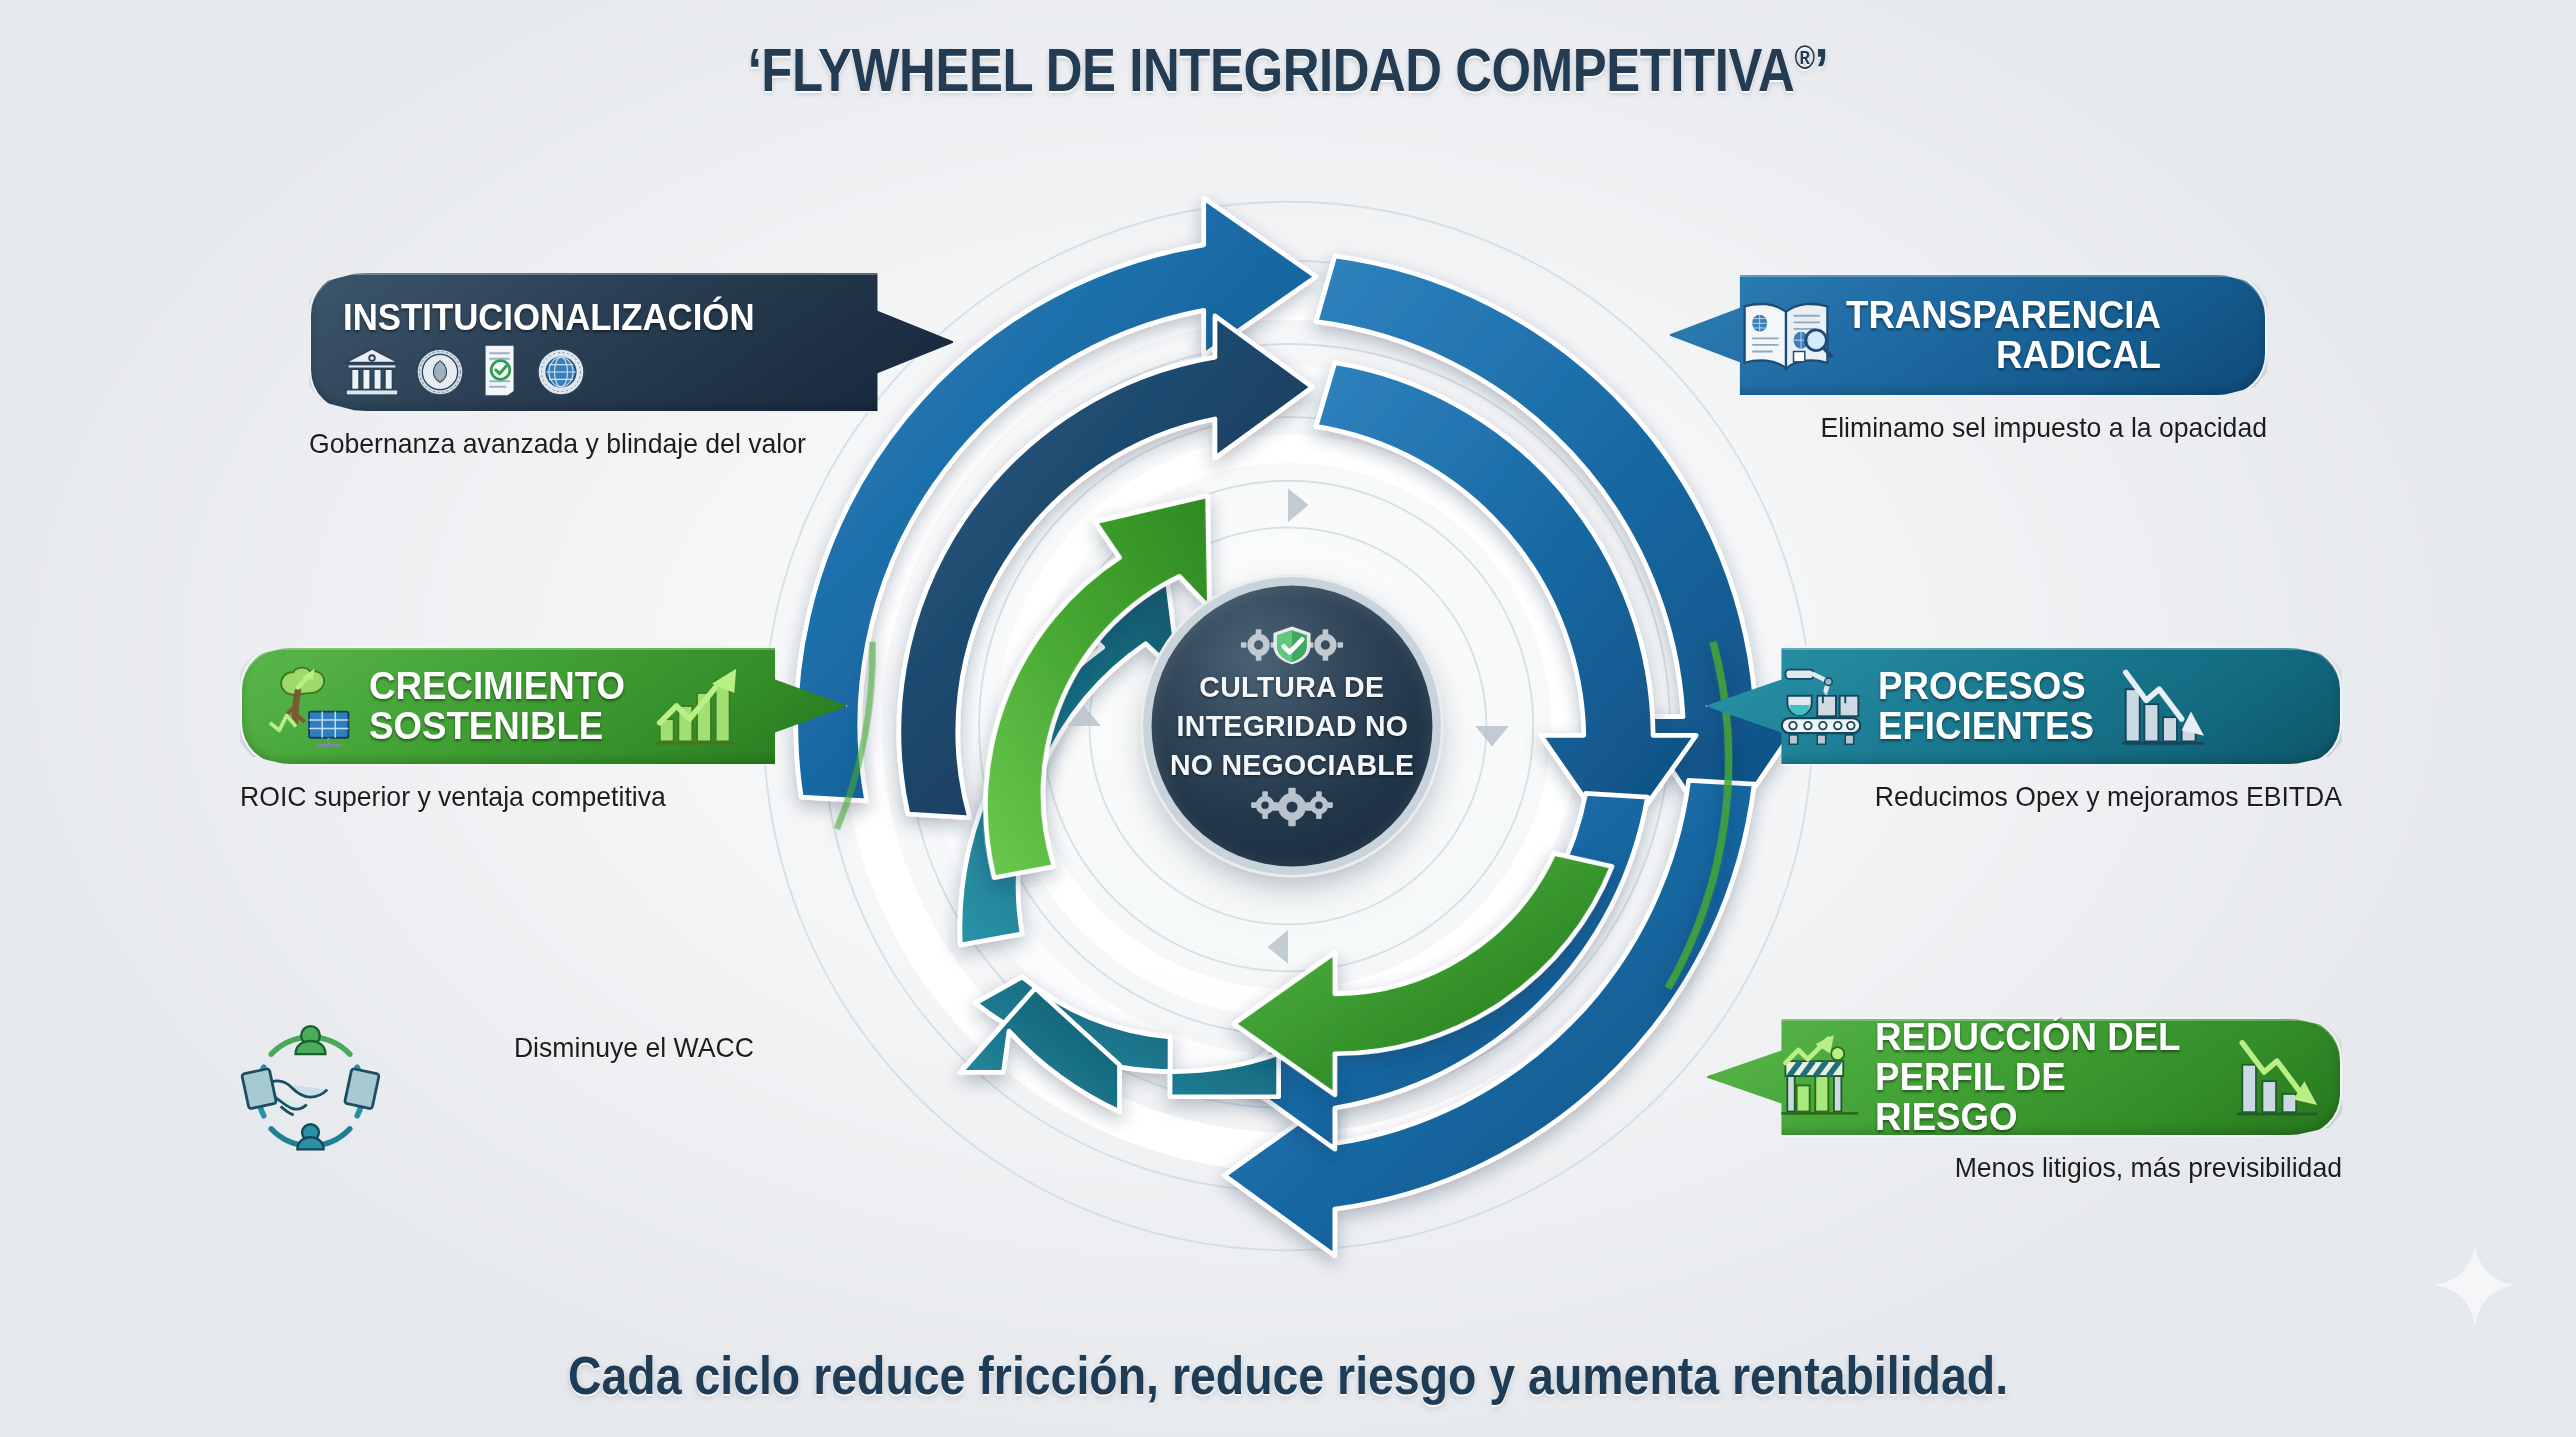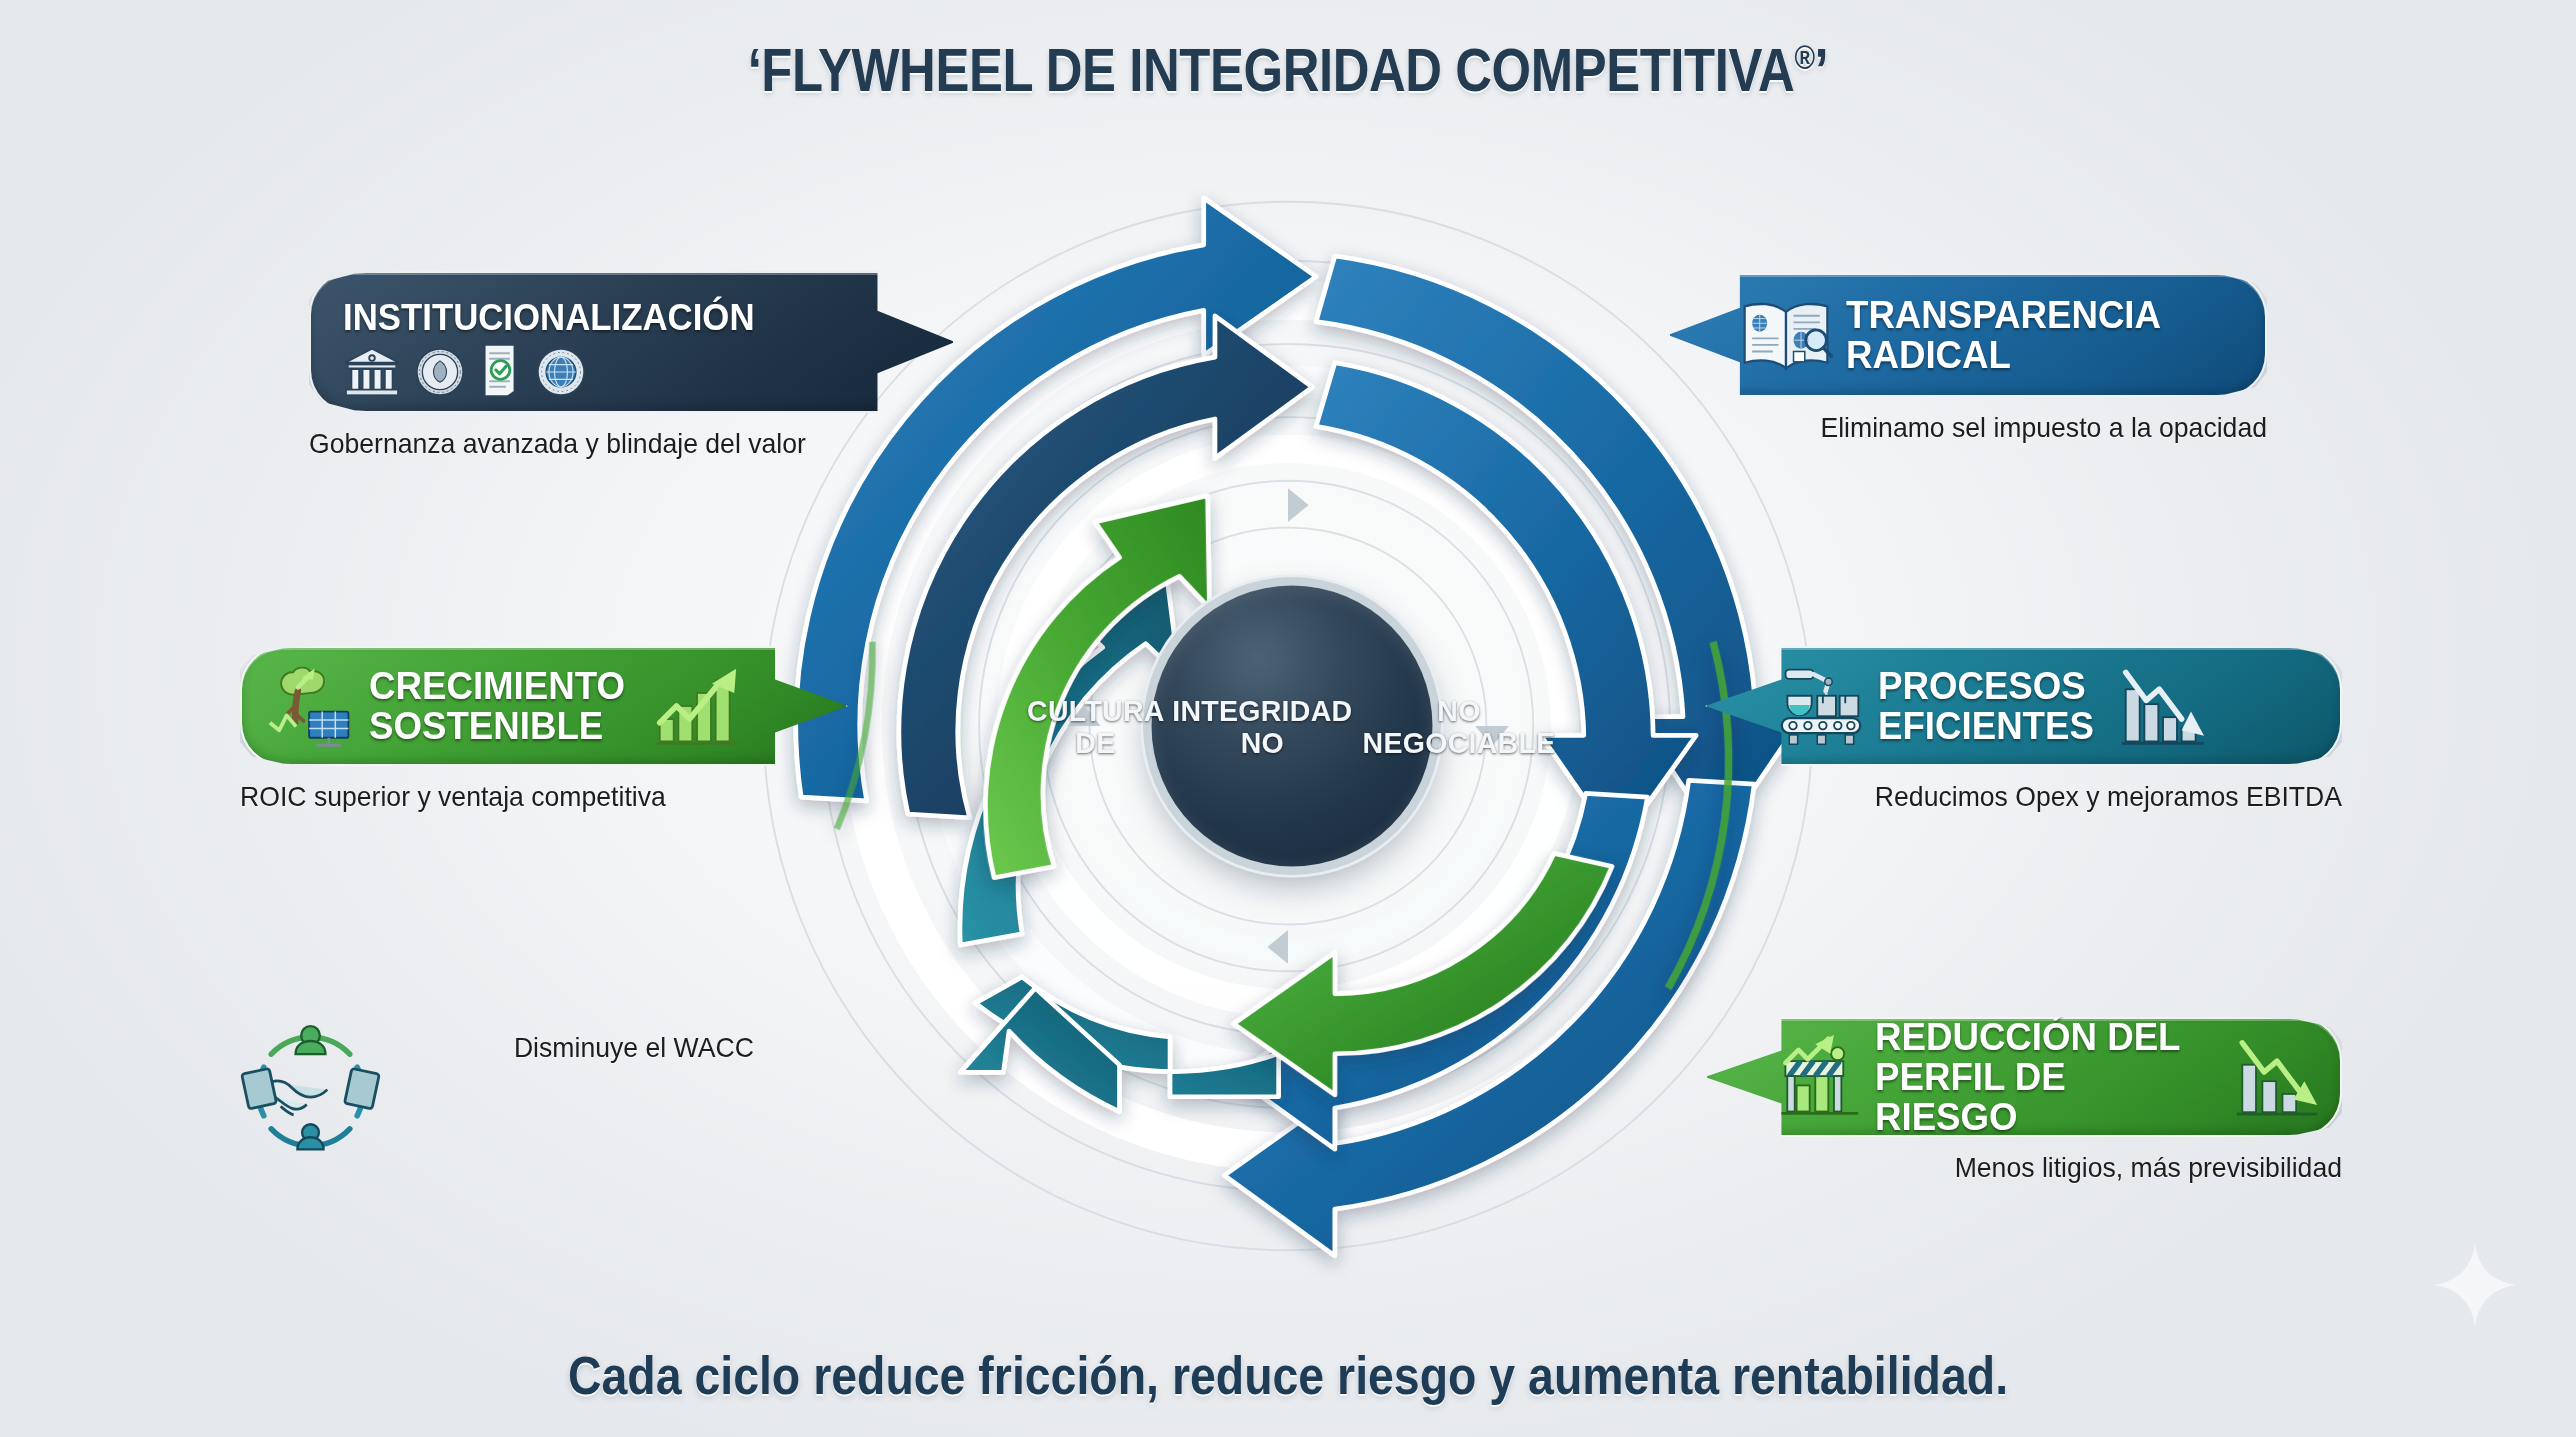--- a/index.html
+++ b/index.html
@@ -42,21 +42,21 @@
   .hub{
     position:absolute;left:1292px;top:726px;transform:translate(-50%,-50%);
     width:281px;height:281px;border-radius:50%;
     background:
       radial-gradient(circle at 38% 26%, #4b6275 0%, #35495c 30%, #22364a 62%, #17283a 100%);
     box-shadow:
       0 0 0 8.4px #c9d3da,
       0 0 0 11.2px #e9edf0,
       0 13px 37px rgba(20,40,60,.42),
       inset 0 2.8px 17px rgba(255,255,255,.12);
-    display:flex;flex-direction:row;align-items:center;justify-content:center;
+    display:flex;flex-direction:column;align-items:center;justify-content:center;
     z-index:40;
   }
   .hub-text{
     font-family:"Liberation Sans Narrow","Liberation Sans",sans-serif;
     font-weight:bold;font-size:30px;line-height:1.06;text-align:center;
     color:#f3f7fa;letter-spacing:0.3px;
     text-shadow:0 1.9px 2.8px rgba(0,0,0,.6);
     transform:scaleX(.95);
     margin:3.7px 0;
   }
@@ -330,21 +330,21 @@
             <path d="M12 28h32M15 20h26M15 36h26"></path>
           </g>
           <circle cx="28" cy="28" r="21" fill="none" stroke="#6d8498" stroke-width="1" stroke-dasharray="2 3"></circle>
         </svg>
       </div>
     </div>
     <div class="caption cap-left">Gobernanza avanzada y blindaje del valor</div>
   </div>
 
   <div class="node" style="right:309px;top:273px;width:599px;">
-    <div class="pill blue shape-left" style="height:124px;padding:13px 32px 13px 69px;">
+    <div class="pill blue shape-left" style="height:124px;padding:13px 32px 13px 69px;text-align:right;">
       <svg class="icoimg" width="94" height="81" viewBox="0 0 100 86">
         <path d="M50 18C38 8 20 8 6 12v60c14-4 32-4 44 6z" fill="#f3f7fa" stroke="#1d4d77" stroke-width="2.4"></path>
         <path d="M50 18C62 8 80 8 94 12v60c-14-4-32-4-44 6z" fill="#e8eff5" stroke="#1d4d77" stroke-width="2.4"></path>
         <ellipse cx="22" cy="30" rx="8" ry="9" fill="#3c7fb8"></ellipse>
         <g stroke="#cfe3f2" stroke-width=".9" fill="none">
             <path d="M14 30h16M22 21v18M16 25h12M16 35h12"></path>
           </g>
         <g stroke="#8fa8bb" stroke-width="2">
             <path d="M14 46h28M14 53h28M14 60h22"></path>
           </g>

